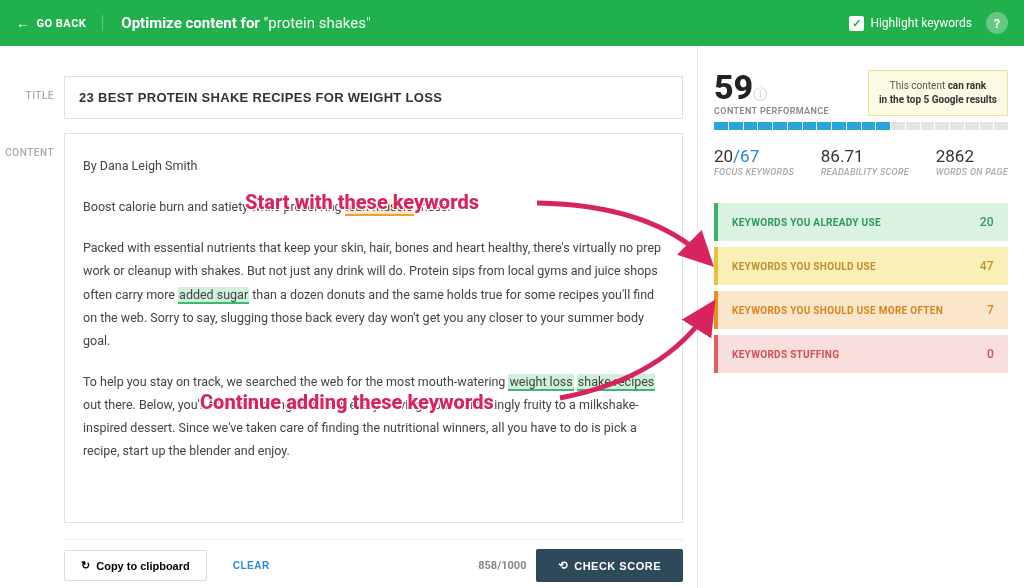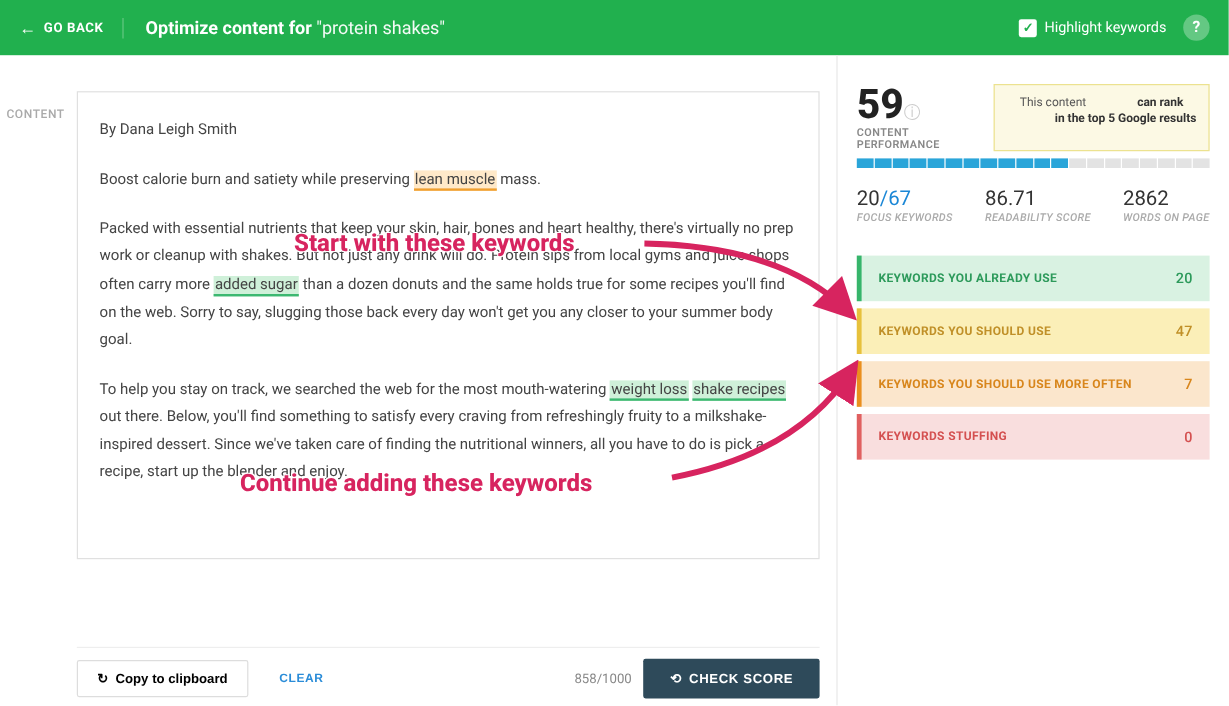--- a/index.html
+++ b/index.html
@@ -152,20 +152,21 @@
   border: none;
   color: #2a8cd8;
   font-weight: 700;
   letter-spacing: 0.5px;
   font-size: 10px;
 }
 .counter {
   margin-left: auto;
   font-size: 11px;
   color: #888;
+  font-weight: bold;
 }
 .btn-primary {
   background: #2e4a5a;
   color: #fff;
   border: none;
   padding: 10px 22px;
   letter-spacing: 0.5px;
 }
 .right {
   width: 326px;
@@ -200,21 +201,21 @@
 }
 .rank-box {
   background: #fcf9e4;
   border: 1px solid #ece28f;
   padding: 8px 10px;
   font-size: 10px;
   color: #555;
   text-align: center;
   line-height: 1.35;
 }
-.rank-box b { color: #333; margin-left: 40px; }
+.rank-box b { color: #333; }
 .bar {
   display: flex;
   gap: 1px;
   margin: 6px 0 16px;
 }
 .bar span {
   flex: 1;
   height: 8px;
   background: #e3e3e3;
 }
@@ -288,20 +289,24 @@
       <span class="chk">✓</span>
       <span>Highlight keywords</span>
     </label>
     <div class="help">?</div>
   </div>
 </div>
 
 <div class="main">
   <div class="left">
     <div class="row">
+      <div class="label">TITLE</div>
+      <input class="title-input" value="23 BEST PROTEIN SHAKE RECIPES FOR WEIGHT LOSS" style="">
+    </div>
+    <div class="row">
       <div class="label">CONTENT</div>
       <div class="content-box">
         <p>By Dana Leigh Smith</p>
         <p>
           <span>Boost calorie burn and satiety while preserving </span><span class="hl-orange">lean muscle</span><span> mass.</span>
         </p>
         <p>
           <span>Packed with essential nutrients that keep your skin, hair, bones and heart healthy, there's virtually no prep work or cleanup with shakes. But not just any drink will do. Protein sips from local gyms and juice shops often carry more </span><span class="hl-green">added sugar</span><span> than a dozen donuts and the same holds true for some recipes you'll find on the web. Sorry to say, slugging those back every day won't get you any closer to your summer body goal.</span>
         </p>
         <p>

